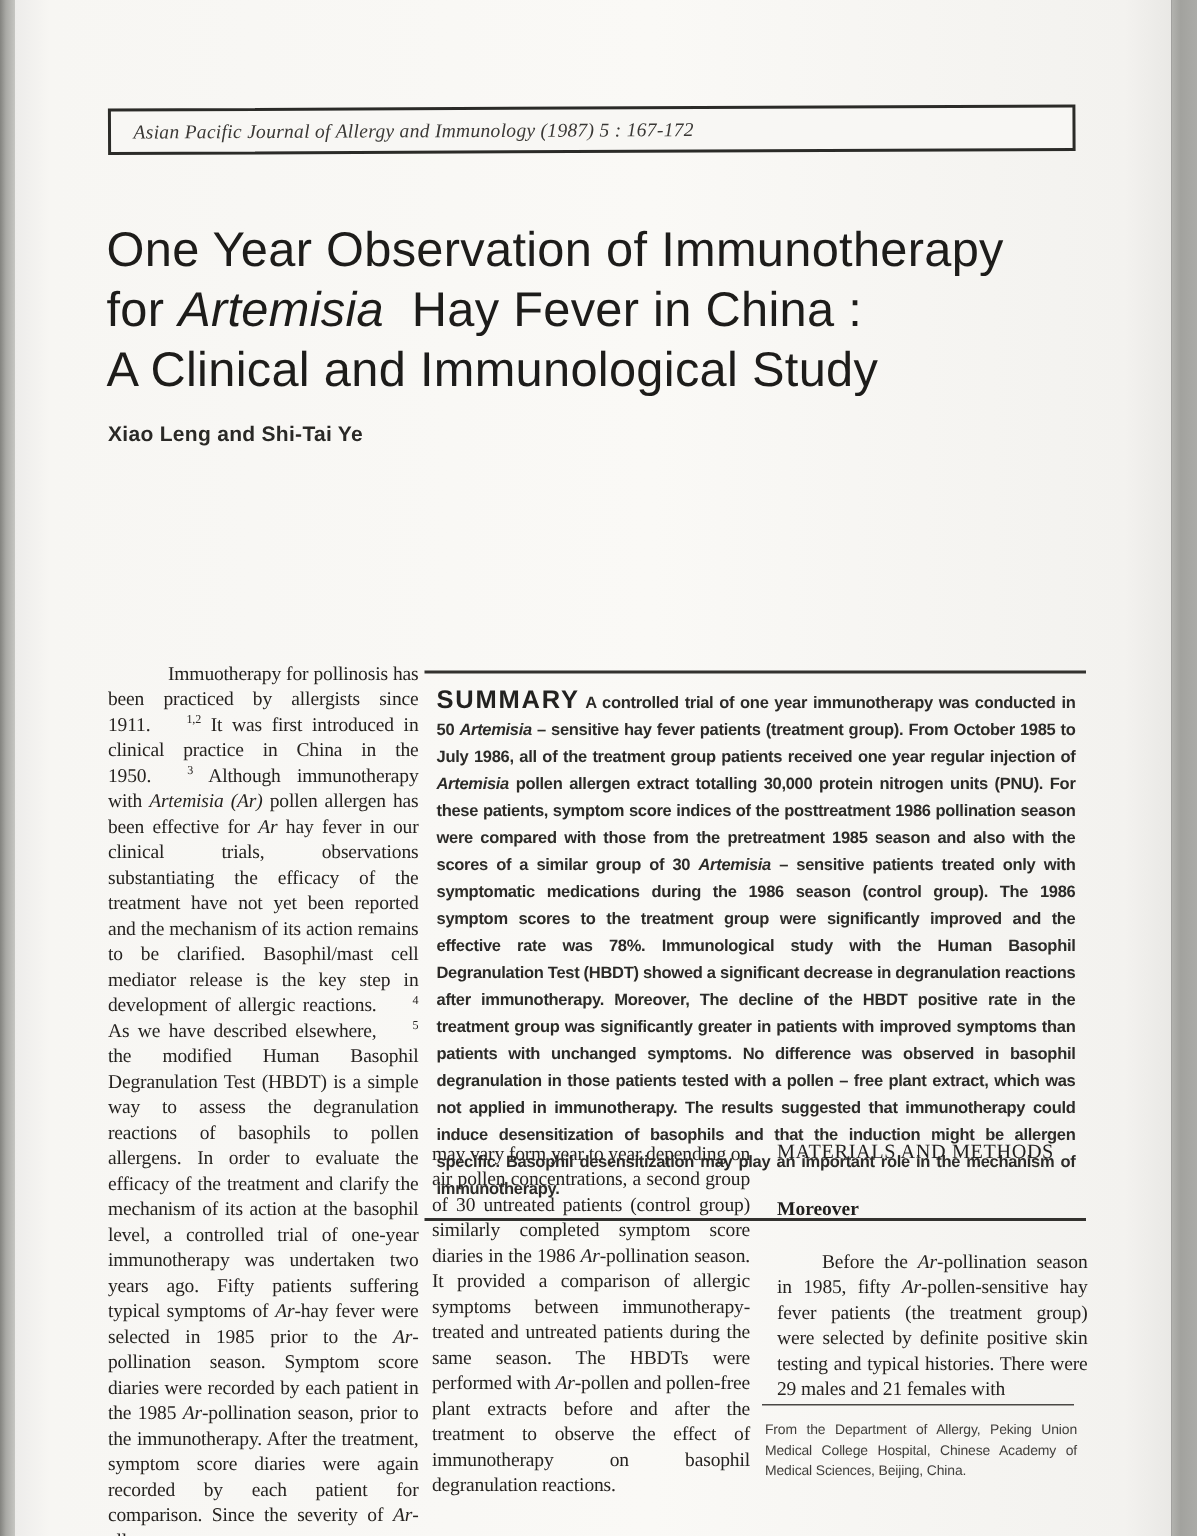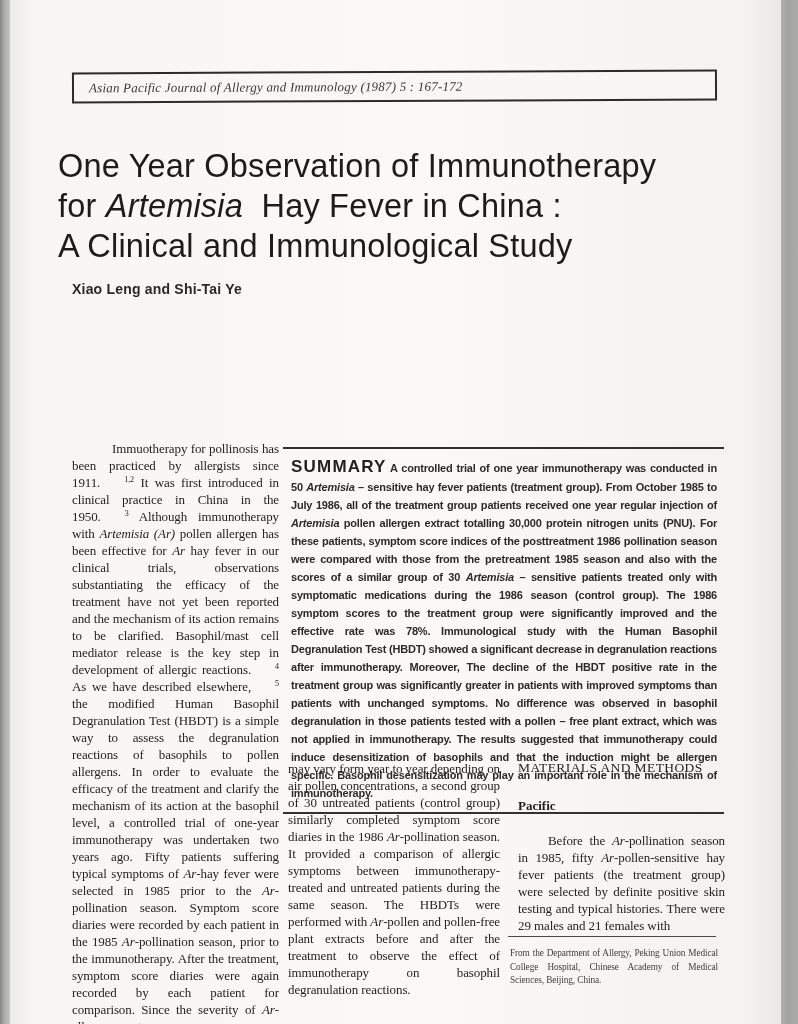--- a/index.html
+++ b/index.html
@@ -33,21 +33,21 @@
   .journal-cite {
     font-family: "Liberation Serif", serif;
     font-style: italic;
     font-size: 13px;
     color: #3a3835;
     padding-left: 15px;
     white-space: nowrap;
     letter-spacing: 0.2px;
   }
   .title {
-    position: absolute; left: 48px; top: 146px; width: 660px; margin: 0;
+    position: absolute; left: 61px; top: 146px; width: 660px; margin: 0;
     font-family: "Liberation Sans", sans-serif;
     font-weight: 500;
     font-size: 32.5px;
     line-height: 40px;
     color: #1d1c1a;
     letter-spacing: 0.2px;
   }
   .t-line { display: block; }
   .authors {
     position: absolute; left: 62px; top: 281px;
@@ -116,21 +116,21 @@
   .methods-para {
     margin-top: 18px;
     text-indent: 30px;
   }
   .footnote-rule {
     position: absolute; left: 498px; top: 936px; width: 208px; height: 0;
     border-top: 1.5px solid #4a4845;
   }
   .footnote {
     position: absolute; left: 500px; top: 947px; width: 208px;
-    font-family: Liberation Serif, serif;
+    font-family: Liberation Sans, sans-serif;
     font-size: 9.3px;
     line-height: 13.5px;
     color: #403e3b;
     text-align: justify;
     letter-spacing: -0.1px;
   }
 </style>
 </head>
 <body>
 
@@ -155,21 +155,21 @@
     <div class="col-left body-text">Immuotherapy for pollinosis has been practiced by allergists since 1911.<sup>1,2</sup> It was first introduced in clinical practice in China in the 1950.<sup>3</sup> Although immunotherapy with <i>Artemisia (Ar)</i> pollen allergen has been effective for <i>Ar</i> hay fever in our clinical trials, observations substantiating the efficacy of the treatment have not yet been reported and the mechanism of its action remains to be clarified. Basophil/mast cell mediator release is the key step in development of allergic reactions.<sup>4</sup> As we have described elsewhere,<sup>5</sup> the modified Human Basophil Degranulation Test (HBDT) is a simple way to assess the degranulation reactions of basophils to pollen allergens. In order to evaluate the efficacy of the treatment and clarify the mechanism of its action at the basophil level, a controlled trial of one-year immunotherapy was undertaken two years ago. Fifty patients suffering typical symptoms of <i>Ar</i>-hay fever were selected in 1985 prior to the <i>Ar</i>-pollination season. Symptom score diaries were recorded by each patient in the 1985 <i>Ar</i>-pollination season, prior to the immunotherapy. After the treatment, symptom score diaries were again recorded by each patient for comparison. Since the severity of <i>Ar</i>-allergy symptoms</div>
 
     <div class="summary-box">
       <span class="summary-label">SUMMARY</span><span class="summary-body"> A controlled trial of one year immunotherapy was conducted in 50 <i>Artemisia</i> – sensitive hay fever patients (treatment group). From October 1985 to July 1986, all of the treatment group patients received one year regular injection of <i>Artemisia</i> pollen allergen extract totalling 30,000 protein nitrogen units (PNU). For these patients, symptom score indices of the posttreatment 1986 pollination season were compared with those from the pretreatment 1985 season and also with the scores of a similar group of 30 <i>Artemisia</i> – sensitive patients treated only with symptomatic medications during the 1986 season (control group). The 1986 symptom scores to the treatment group were significantly improved and the effective rate was 78%. Immunological study with the Human Basophil Degranulation Test (HBDT) showed a significant decrease in degranulation reactions after immunotherapy. Moreover, The decline of the HBDT positive rate in the treatment group was significantly greater in patients with improved symptoms than patients with unchanged symptoms. No difference was observed in basophil degranulation in those patients tested with a pollen – free plant extract, which was not applied in immunotherapy. The results suggested that immunotherapy could induce desensitization of basophils and that the induction might be allergen specific. Basophil desensitization may play an important role in the mechanism of immunotherapy.</span>
     </div>
 
     <div class="col-mid body-text">may vary form year to year depending on air pollen concentrations, a second group of 30 untreated patients (control group) similarly completed symptom score diaries in the 1986 <i>Ar</i>-pollination season. It provided a comparison of allergic symptoms between immunotherapy-treated and untreated patients during the same season. The HBDTs were performed with <i>Ar</i>-pollen and pollen-free plant extracts before and after the treatment to observe the effect of immunotherapy on basophil degranulation reactions.</div>
 
     <div class="col-right">
       <div class="methods-heading">MATERIALS AND METHODS</div>
-      <div class="methods-sub">Pacific</div>
+      <div class="methods-sub">Moreover</div>
       <div class="body-text methods-para">Before the <i>Ar</i>-pollination season in 1985, fifty <i>Ar</i>-pollen-sensitive hay fever patients (the treatment group) were selected by definite positive skin testing and typical histories. There were 29 males and 21 females with</div>
     </div>
 
     <div class="footnote-rule"></div>
     <div class="footnote">From the Department of Allergy, Peking Union Medical College Hospital, Chinese Academy of Medical Sciences, Beijing, China.</div>
 
   </div>
 </div>
 
 </body></html>

